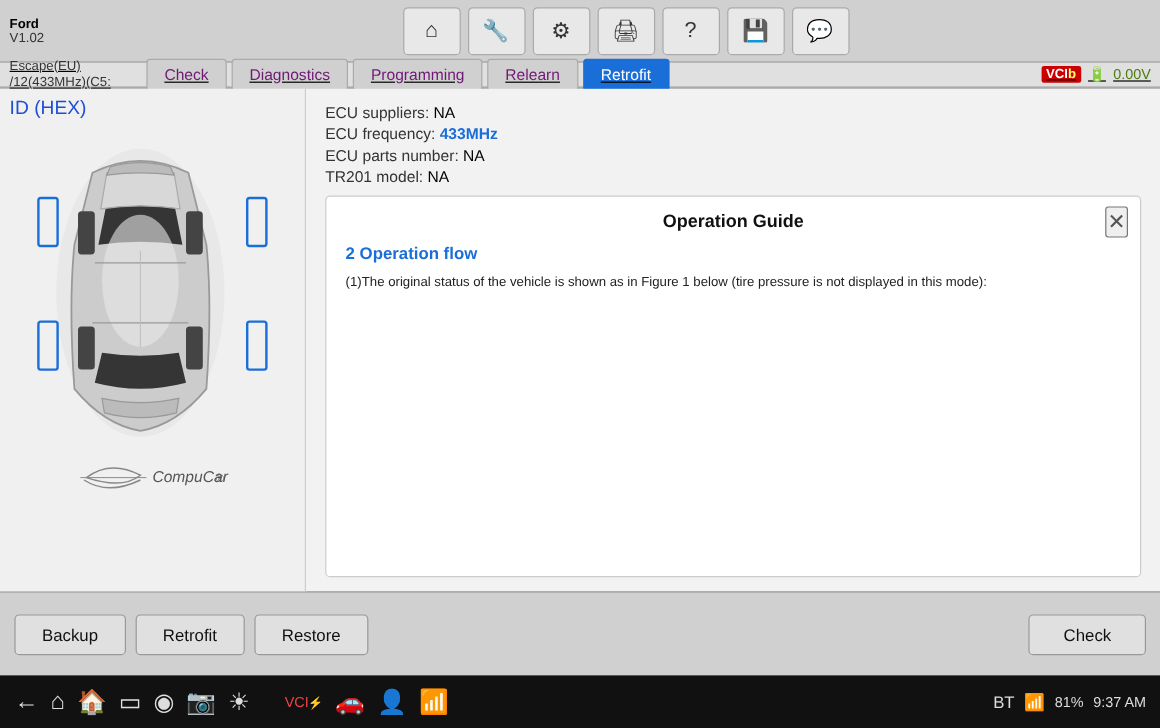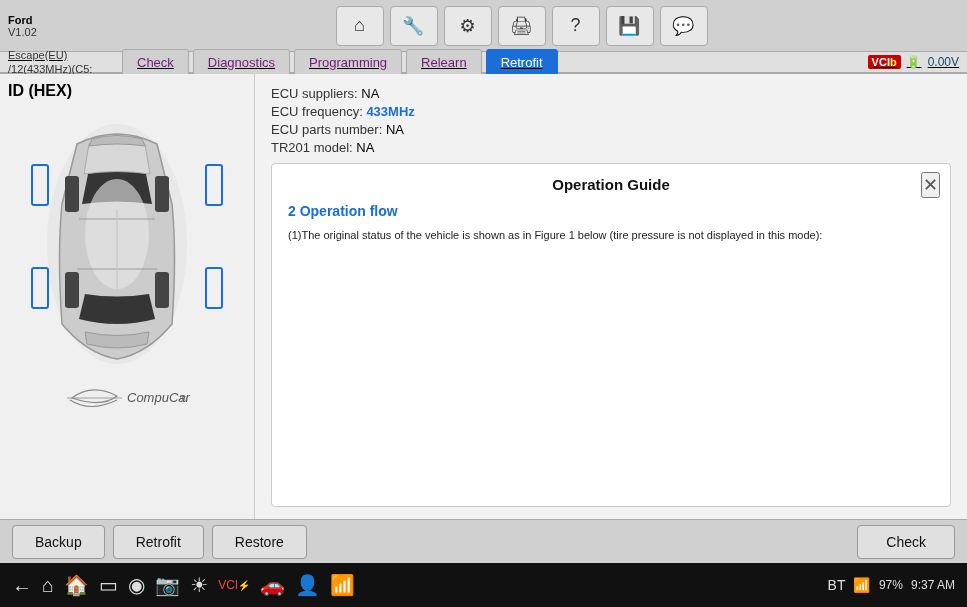--- a/index.html
+++ b/index.html
@@ -101,21 +101,21 @@
     .vci-badge {
       background: #c00;
       color: #fff;
       font-size: 11px;
       font-weight: bold;
       padding: 1px 4px;
       border-radius: 2px;
     }
     .voltage {
       font-size: 12px;
-      color: #0c4a6e;
+      color: #4d7c0f;
     }
 
     
     .main-content {
       display: flex;
       flex: 1;
       background: #f2f2f2;
       overflow: hidden;
     }
 
@@ -125,22 +125,22 @@
       display: flex;
       flex-direction: column;
       align-items: center;
       padding: 8px;
       background: #f0f0f0;
       border-right: 1px solid #ccc;
       position: relative;
     }
     .id-hex-label {
       font-size: 16px;
-      font-weight: bold;
-      color: #000000;
+      font-weight: normal;
+      color: #1d4ed8;
       align-self: flex-start;
       margin-bottom: 4px;
     }
     
     .tire {
       position: absolute;
       width: 18px;
       height: 42px;
       background: #f0f0f0;
       border: 2px solid #1a6ed8;
@@ -211,21 +211,21 @@
       color: #222;
       line-height: 1.5;
     }
 
     
     .action-bar {
       background: #d0d0d0;
       display: flex;
       align-items: center;
       padding: 8px 12px;
-      height: 44px;
+      height: 70px;
       gap: 8px;
       border-top: 1px solid #aaa;
     }
     .action-btn {
       padding: 8px 22px;
       background: #e0e0e0;
       border: 1px solid #999;
       border-radius: 4px;
       font-size: 14px;
       cursor: pointer;
@@ -394,23 +394,23 @@
 </div>
 
 <div class="system-bar">
   <span class="sys-icon">←</span>
   <span class="sys-icon">⌂</span>
   <span class="sys-icon">🏠</span>
   <span class="sys-icon">▭</span>
   <span class="sys-icon">◉</span>
   <span class="sys-icon">📷</span>
   <span class="sys-icon">☀</span>
-  <span class="sys-icon" style="font-size:12px;color:#e44;">VCI<span style="color:#ff0;font-size:10px;">⚡</span></span>
+  <span class="sys-icon" style="font-size:12px;color:#e44;margin-left:19px;">VCI<span style="color:#ff0;font-size:10px;">⚡</span></span>
   <span class="sys-icon">🚗</span>
   <span class="sys-icon">👤</span>
   <span class="sys-icon">📶</span>
   <div class="sys-right">
     <span style="font-size:14px;">BT</span>
     <span style="font-size:14px;">📶</span>
-    <span>97%</span>
+    <span>81%</span>
     <span>9:37 AM</span>
   </div>
 </div>
 
 </body></html>

